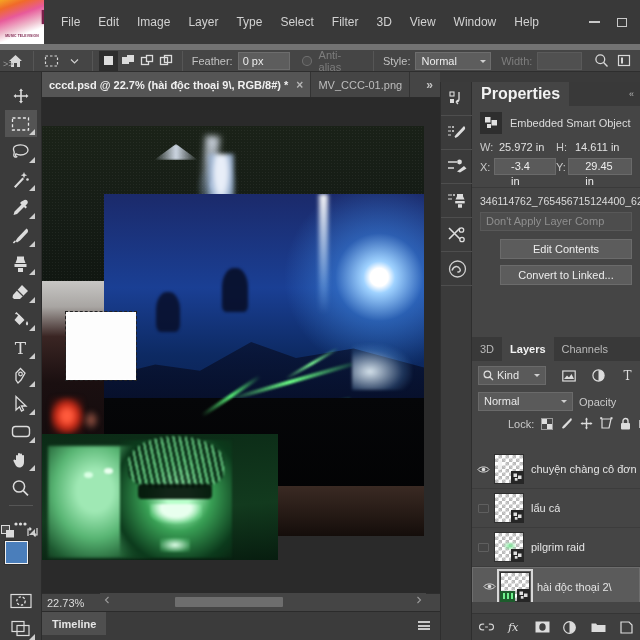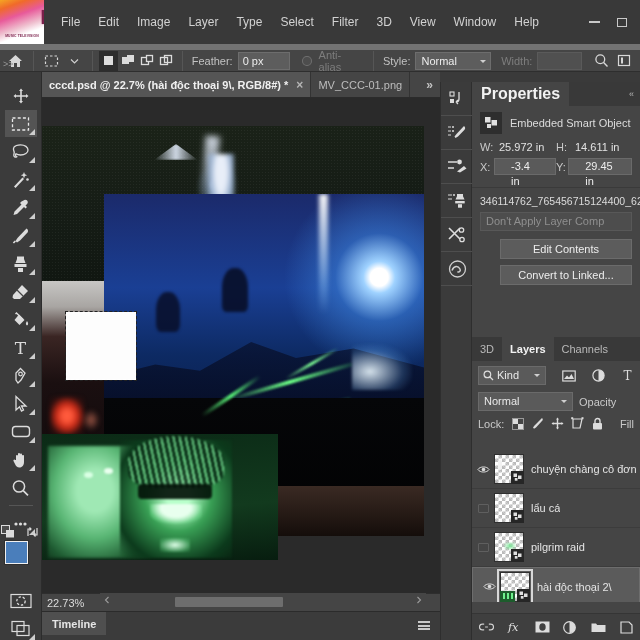--- a/index.html
+++ b/index.html
@@ -357,21 +357,21 @@
     border-left: 3px solid transparent; border-right: 3px solid transparent; border-top: 3px solid #cfcfcf; }
   .fico { width: 16px; height: 16px; display: flex; align-items: center; justify-content: center; }
   .lblend { display: flex; align-items: center; padding: 2px 6px 4px; }
   .blendsel {
     background: #5a5a5a; border: 1px solid #6a6a6a; height: 19px; line-height: 17px;
     font-size: 11px; color: #e8e8e8; padding: 0 16px 0 5px; width: 95px; position: relative;
   }
   .blendsel .car { position: absolute; right: 5px; top: 7px;
     border-left: 3px solid transparent; border-right: 3px solid transparent; border-top: 3px solid #cfcfcf; }
   .opc { font-size: 11px; color: #c9c9c9; margin-left: 6px; }
-  .llock { display: flex; align-items: center; padding: 2px 6px 5px; gap: 7px; font-size: 11px; color: #c9c9c9; }
+  .llock { display: flex; align-items: center; padding: 2px 6px 5px; gap: 7px; font-size: 11px; color: #c9c9c9; margin-left: 30px; }
   .llock .li { width: 13px; height: 13px; display: flex; align-items: center; justify-content: center; }
 
   .layerlist { position: absolute; left: 0; top: 113px; width: 168px; height: 152px; overflow: hidden; background: #454545; }
   .lrow { display: flex; align-items: center; height: 39px; border-bottom: 1px solid #3c3c3c; }
   .lrow.sel { background: #5b5b5b; }
   .lrow .eye { width: 22px; display: flex; align-items: center; justify-content: center; }
   .lthumb {
     width: 30px; height: 30px; position: relative; margin-right: 7px; flex: none;
     background-image:
       linear-gradient(45deg, #bbb 25%, transparent 25%, transparent 75%, #bbb 75%),

